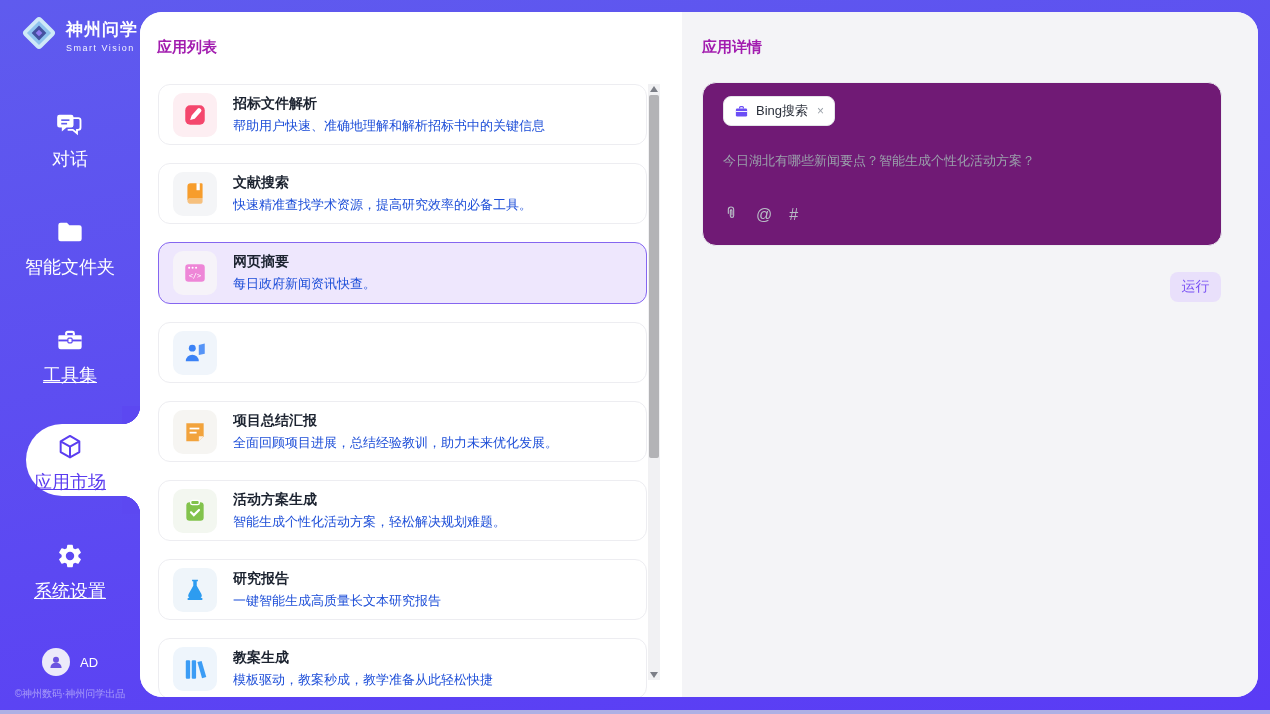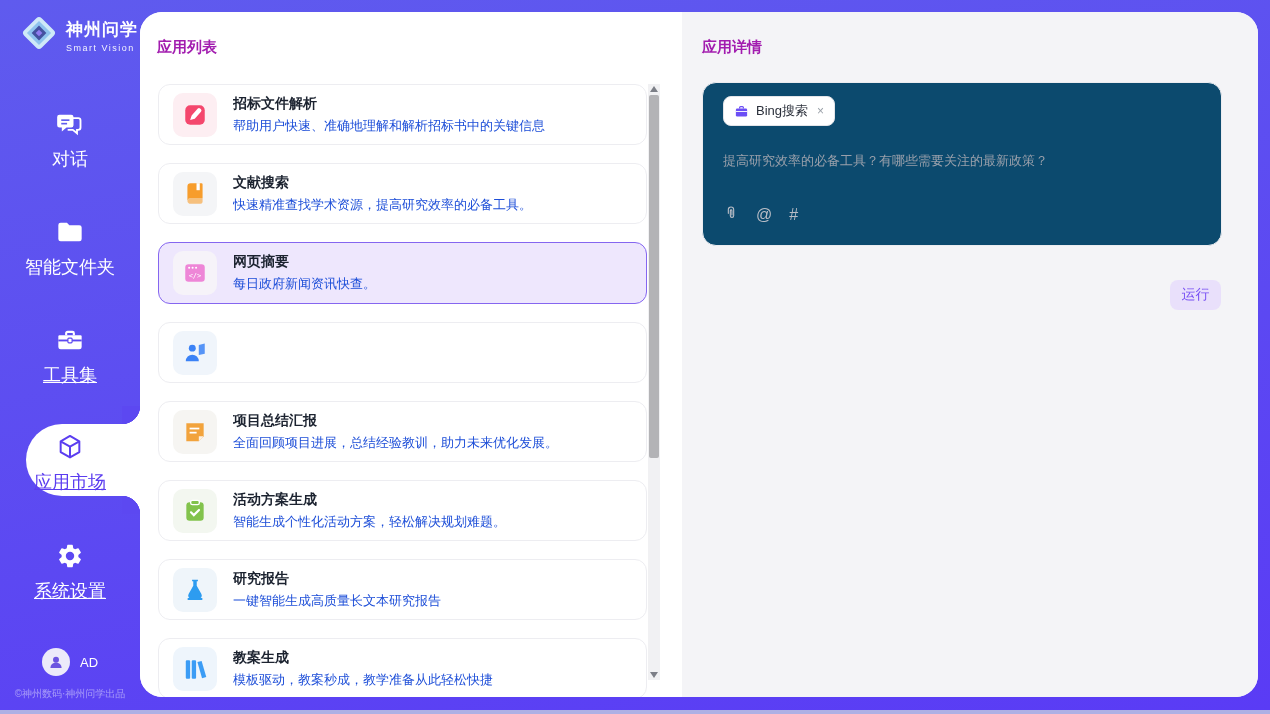--- a/index.html
+++ b/index.html
@@ -61,32 +61,32 @@
 
   .scrollbar { position:absolute; right:22px; top:72px; width:12px; height:596px; background:#f1f1f3; }
   .sb-thumb { position:absolute; left:1px; top:11px; width:10px; height:363px; background:#b3b3b6; border-radius:2px; }
   .sb-arrow { position:absolute; left:2px; width:0; height:0; border-left:4px solid transparent; border-right:4px solid transparent; }
   .sb-up { top:2px; border-bottom:6px solid #7c7f87; }
   .sb-down { bottom:2px; border-top:6px solid #7c7f87; }
 
   
   .detail-panel { position:relative; flex:1; background:#f4f4f7; }
   .composer { position:absolute; left:20px; right:36px; top:70px; height:164px;
-    background:#0c4a6e; border:1px solid #ebecf0; border-radius:14px; }
+    background:#701a75; border:1px solid #ebecf0; border-radius:14px; }
   .tag { position:absolute; left:20px; top:13px; height:30px; display:inline-flex; align-items:center;
     gap:7px; padding:0 10px; background:#fff; border:1px solid #e3e4e8; border-radius:8px; }
   .tag-label { font-size:13px; color:#2a2f3a; }
   .tag-x { font-size:12px; color:#9aa0a8; cursor:pointer; margin-left:2px; }
   .composer-text { position:absolute; left:20px; right:20px; top:69px; font-size:13px; color:#9aa0ab; }
   .composer-tools { position:absolute; left:20px; bottom:20px; display:flex; align-items:center; gap:17px;
     color:#b8bdc6; }
   .composer-tools .tool { font-size:16px; cursor:pointer; }
   .run-btn { position:absolute; right:37px; top:260px; width:51px; height:30px; border:none; cursor:pointer;
     background:#e9e0fb; color:#7a52f4; font-size:14px; border-radius:8px;
-    font-family:"Liberation Sans","DejaVu Sans",sans-serif;margin-top:8px; }
+    font-family:"Liberation Sans","DejaVu Sans",sans-serif; }
 </style>
 </head>
 <body>
 
 <div class="stage">
 
   <aside class="sidebar">
     <div class="logo">
       <span>
         <svg width="38" height="38" viewBox="0 0 40 40">
@@ -301,21 +301,21 @@
         <span class="tag">
           <svg viewBox="0 0 24 24" width="15" height="15">
             <path d="M9 7V5.5A1.5 1.5 0 0 1 10.5 4h3A1.5 1.5 0 0 1 15 5.5V7" fill="none" stroke="#6b4ef5" stroke-width="2"></path>
             <rect x="3" y="7" width="18" height="13" rx="2" fill="#6b4ef5"></rect>
             <rect x="3" y="11.2" width="18" height="1.6" fill="#fff" opacity=".9"></rect>
           </svg>
           <span class="tag-label">Bing搜索</span>
           <span class="tag-x">×</span>
         </span>
 
-        <div class="composer-text">提高研究效率的必备工具？有哪些需要关注的最新政策？</div>
+        <div class="composer-text">今日湖北有哪些新闻要点？智能生成个性化活动方案？</div>
 
         <div class="composer-tools">
           <span class="tool">
             <svg viewBox="0 0 24 24" width="16" height="16" fill="none" stroke="currentColor" stroke-width="1.7" stroke-linecap="round">
               <path d="M8 12.5V7a4 4 0 0 1 8 0v9a2.5 2.5 0 0 1-5 0V8.5a1.2 1.2 0 0 1 2.4 0V15"></path>
             </svg>
           </span>
           <span class="tool">@</span>
           <span class="tool">#</span>
         </div>

